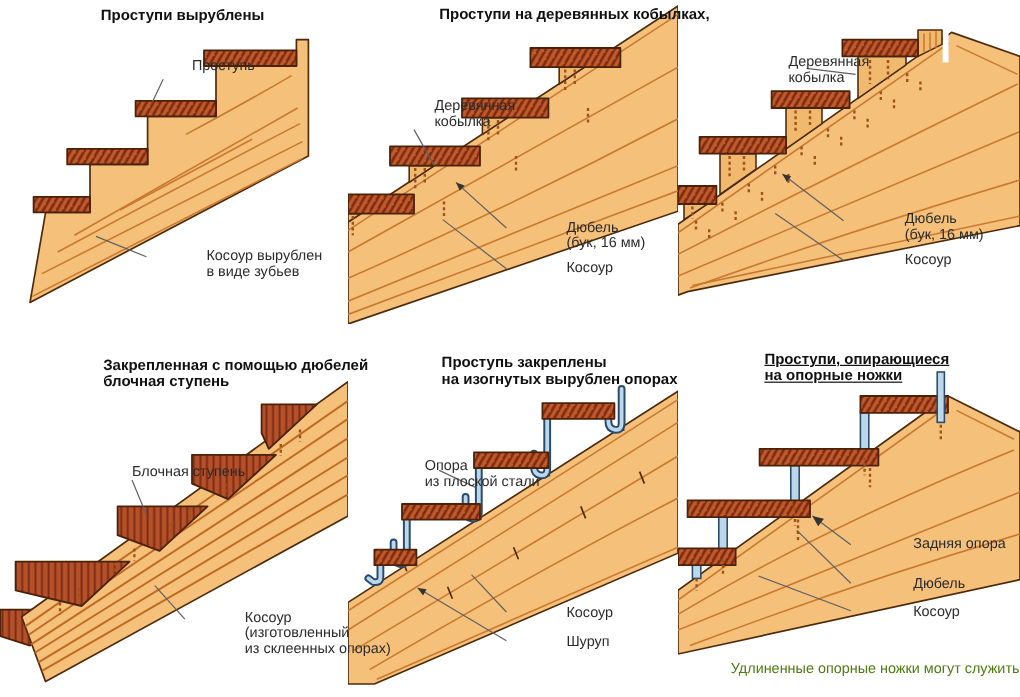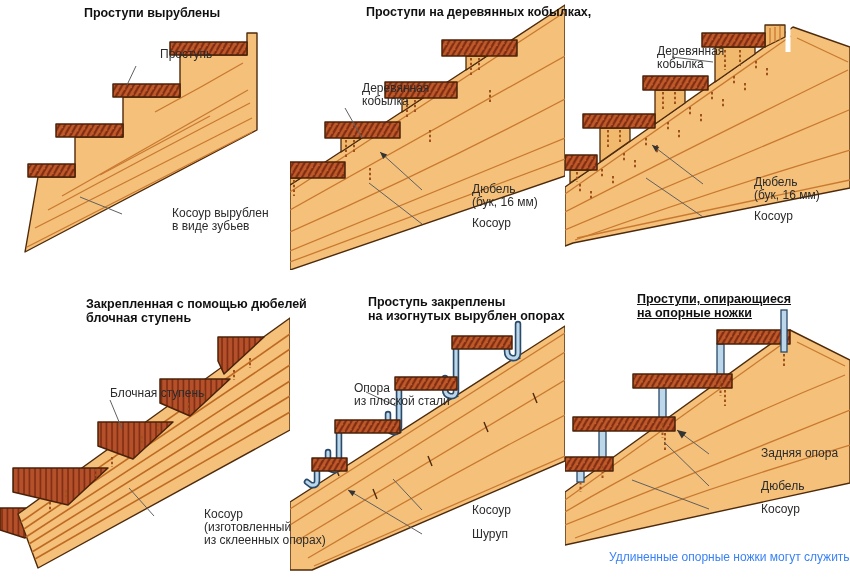--- a/index.html
+++ b/index.html
@@ -2,21 +2,21 @@
 <html><head>
 <meta charset="utf-8">
 <style>
   html,body{margin:0;padding:0;background:#ffffff;}
   #page{position:relative;width:850px;height:581px;background:#ffffff;overflow:hidden;
         font-family:"Liberation Sans","DejaVu Sans",sans-serif;}
   .panel{position:absolute;}
   .panel svg{position:absolute;left:0;top:0;}
   .ptitle{position:absolute;font-size:12.5px;line-height:14px;font-weight:bold;color:#101010;white-space:nowrap;z-index:3;}
   .plabel{position:absolute;font-size:12px;line-height:13px;color:#2b2b2b;white-space:nowrap;z-index:3;}
-  .pcaption{position:absolute;font-size:12px;line-height:14px;color:#3b82f6;white-space:nowrap;z-index:3;}
+  .pcaption{position:absolute;font-size:12px;line-height:14px;color:#4d7c0f;white-space:nowrap;z-index:3;}
   .ptitle span,.plabel span,.pcaption span{display:block;margin-left:48px;}
   .beam{fill:#f4c07a;stroke:#4f2a0a;stroke-width:1.4;stroke-linejoin:round;}
   .beam2{fill:#f0b96e;stroke:#4f2a0a;stroke-width:1.3;stroke-linejoin:round;}
   .grain{fill:none;stroke:#c9792f;stroke-width:1.3;}
   .stripe{fill:none;stroke:#bf6a22;stroke-width:1.6;}
   .tread{fill:url(#hatch);stroke:#4a2208;stroke-width:1.5;stroke-linejoin:round;}
   .block{fill:url(#vstripe);stroke:#4a2208;stroke-width:1.5;stroke-linejoin:round;}
   .dowel{fill:none;stroke:#a0521c;stroke-width:2;stroke-dasharray:2.5 2.3;}
   .leader{fill:none;stroke:#606060;stroke-width:1;}
   .arrow{fill:#333333;stroke:none;}

